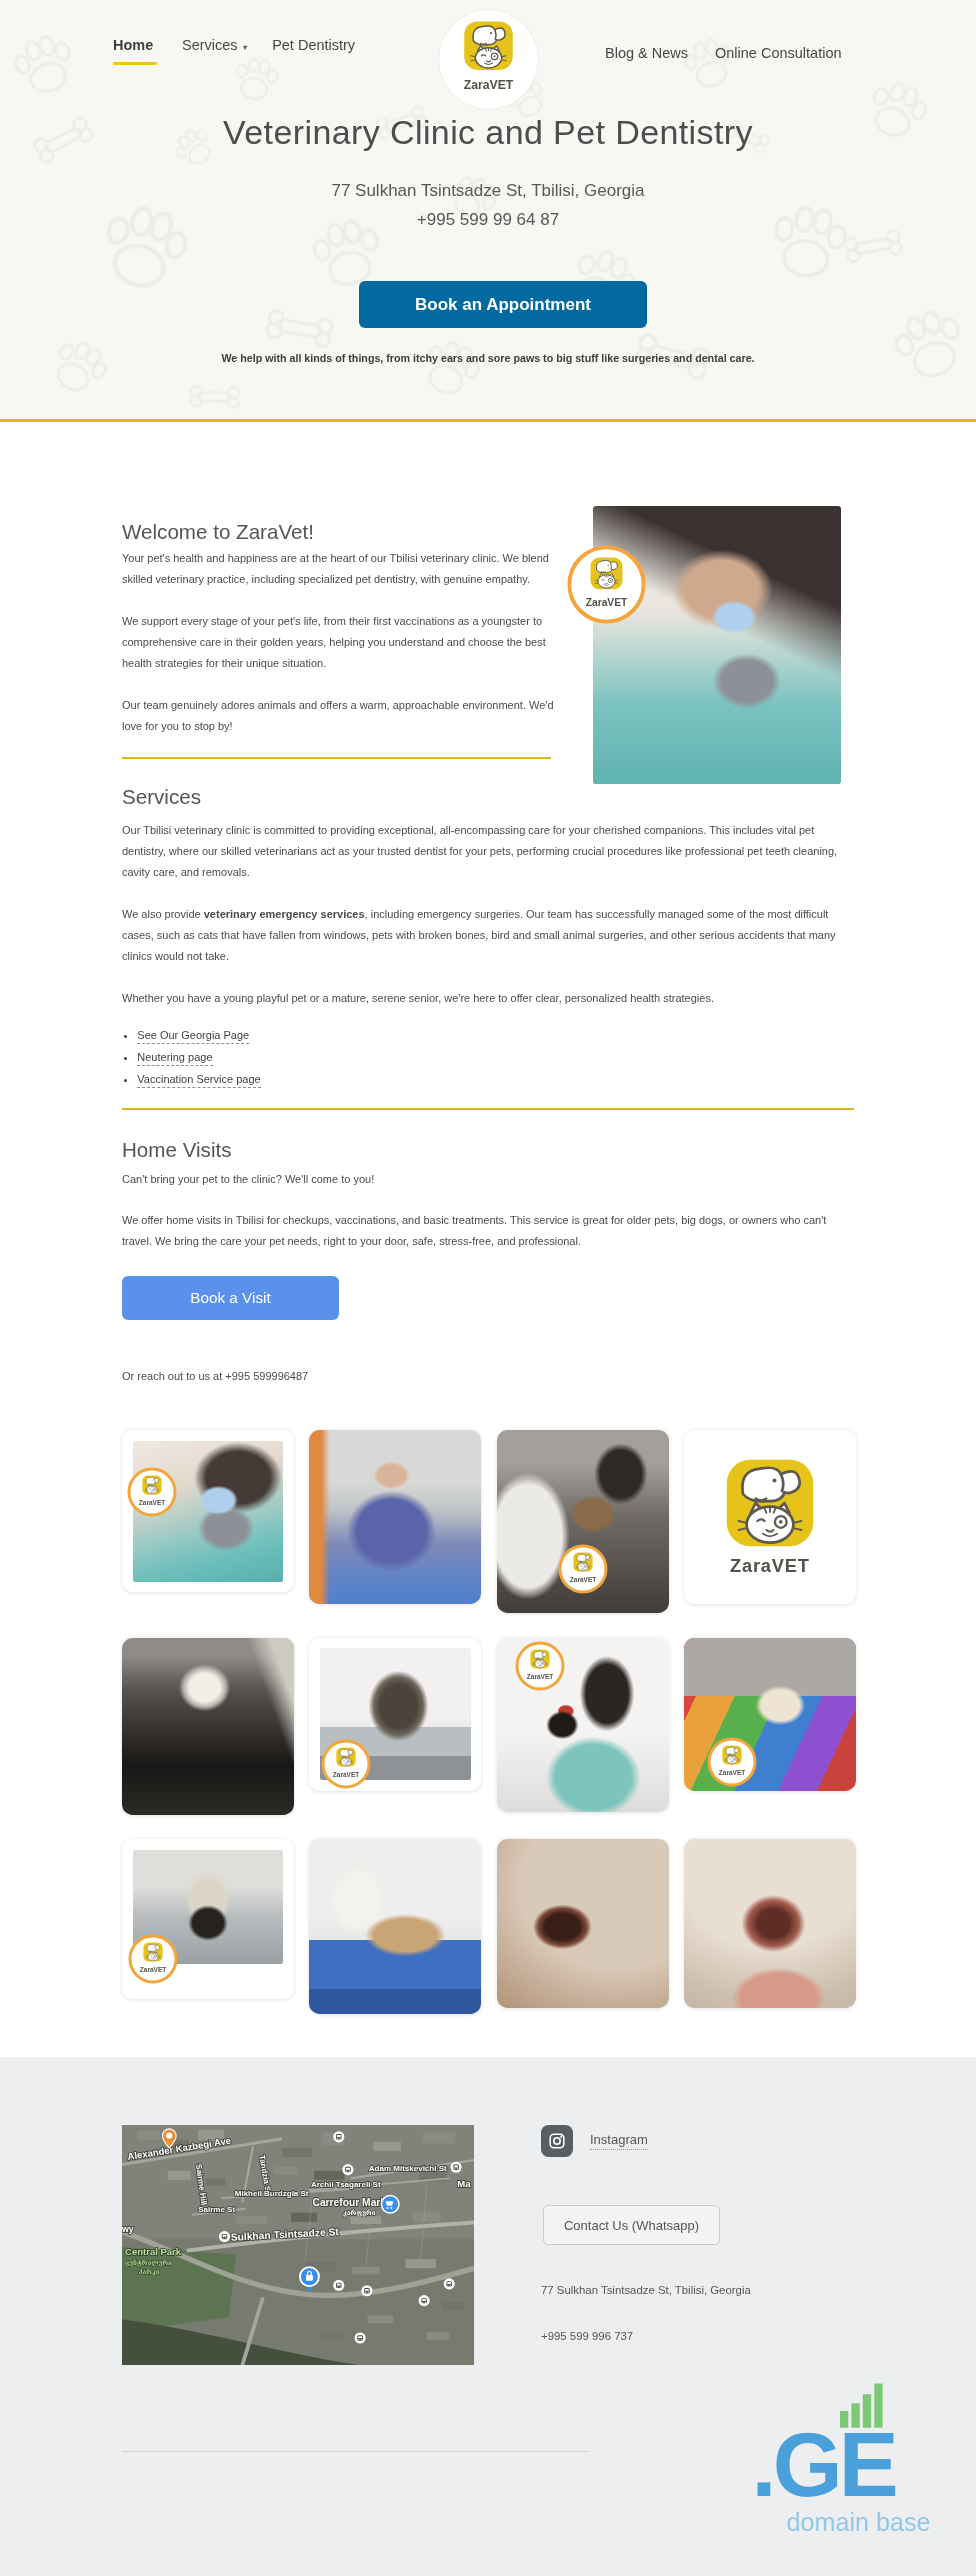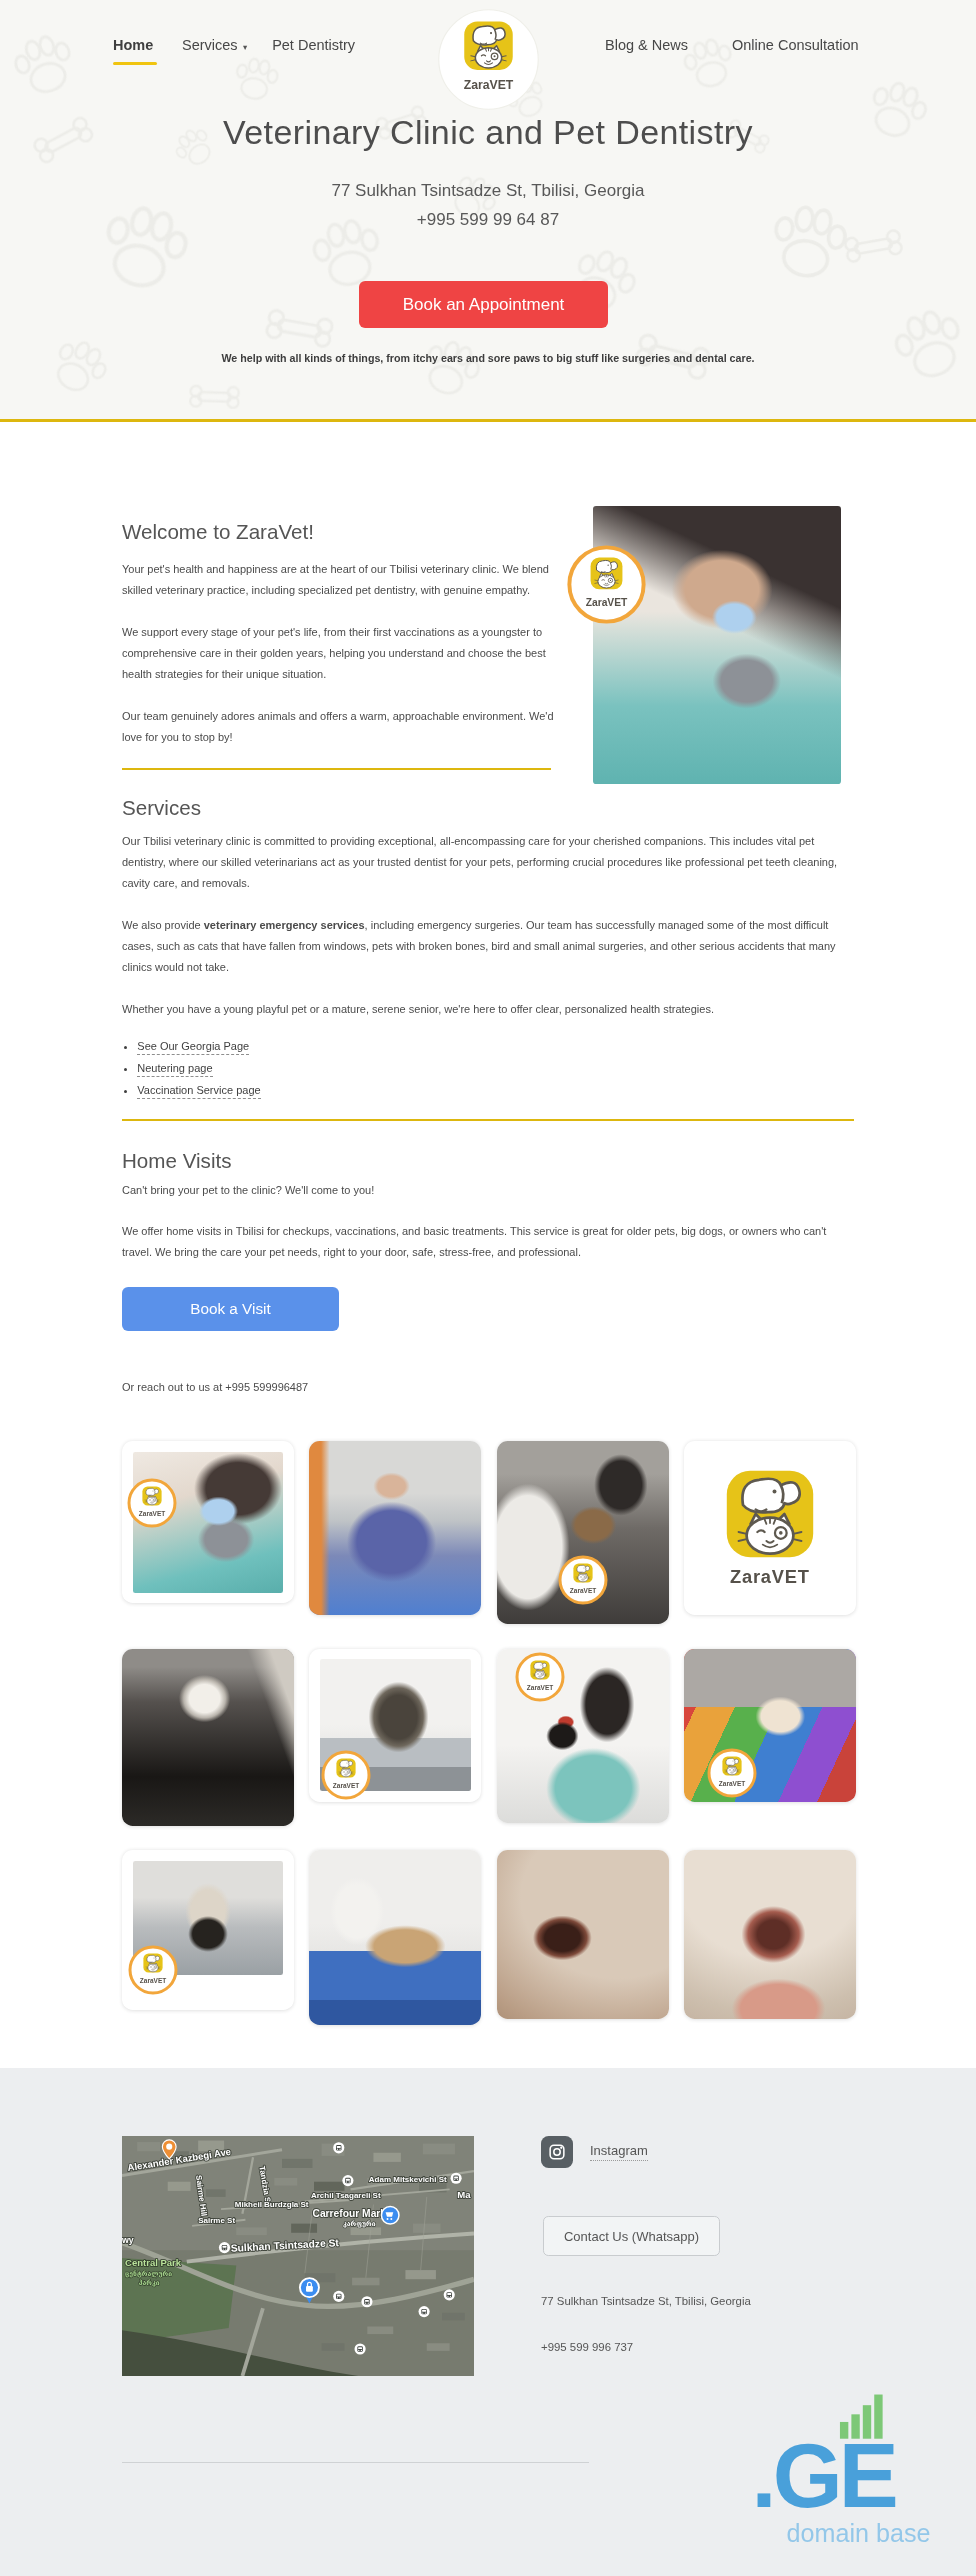--- a/index.html
+++ b/index.html
@@ -12,52 +12,52 @@
   .hero {
     position:relative; height:422px; background:#f7f7f4;
     border-bottom:3.1px solid #ddb70e; overflow:hidden;
   }
   .hero-pattern { position:absolute; inset:0; pointer-events:none; }
   .nav-left, .nav-right {
     position:absolute; top:37px; display:flex; align-items:flex-start; gap:25px;
     font-size:14.5px; color:#474747; z-index:3;
   }
   .nav-left { left:113px; }
-  .nav-right { left:605px; gap:44px; }
+  .nav-right { left:605px; gap:27px;margin-top:8px; }
   .nav-item { cursor:pointer; white-space:nowrap; }
   .nav-item .arrow { font-size:8.4px; color:#555; margin-left:5.3px; }
   .nav-item.active .lbl { font-weight:700; color:#3f3f3f; }
   .nav-underline { height:3.1px; background:#f0c40f; border-radius:1.5px; margin-top:9.2px; width:44px; }
   .logo-circle {
     position:absolute; left:438px; top:9.2px; width:101px; height:101px; z-index:3;
   }
   .hero-title {
     position:absolute; top:113px; width:100%; text-align:center;
     font-size:34px; font-weight:300; color:#4d4d4d; letter-spacing:0.4px;
   }
   .hero-address { position:absolute; top:181px; width:100%; text-align:center; font-size:17px; font-weight:300; color:#585858; }
   .hero-phone   { position:absolute; top:210px; width:100%; text-align:center; font-size:17px; font-weight:300; color:#585858; }
   .hero-cta {
-    position:absolute; top:281px; left:359px; width:249px; height:47px;
-    background:#ef4444; color:#fff; font-size:17px; font-weight:400;
+    position:absolute; top:281px; left:359px; width:288px; height:47px;
+    background:#0369a1; color:#fff; font-size:17px; font-weight:700;
     border:none; border-radius:6.1px; cursor:pointer; font-family:inherit;
   }
   .hero-tagline {
     position:absolute; top:352px; width:100%; text-align:center;
     font-size:10.7px; font-weight:600; color:#3d3d3d;
   }
   
   .section { position:relative; padding:0 122px; width:976px; }
   h2.sec-h { font-size:20.6px; font-weight:400; color:#555; }
   .section p { font-size:11px; line-height:1.9; color:#4b4b4b; }
   .yline { height:2.3px; background:#ddb70e; }
   
   #welcome { padding-top:98px; }
   #welcome p { width:441px; }
-  #welcome h2 { margin-bottom:15px; }
+  #welcome h2 { margin-bottom:4px; }
   #welcome p + p { margin-top:21.4px; }
   #welcome .yline { width:429px; margin-top:20px; }
   .welcome-photo {
     position:absolute; left:593px; top:84px; width:248px; height:278px; border-radius:3.1px;
     background:
       radial-gradient(35px 26px at 57% 40%, #aed0ee 0 50%, rgba(174,208,238,0) 64%),
       radial-gradient(57px 46px at 62% 63%, #8d9197 0 45%, rgba(141,145,151,0) 60%),
       radial-gradient(92px 72px at 52% 30%, #cfa98d 0 40%, rgba(207,169,141,0) 55%),
       linear-gradient(205deg, #3a3231 0 26%, rgba(58,50,49,0) 44%),
       linear-gradient(180deg, #eae5de 0 38%, #7ac2bf 72%, #5fb3b0 100%);

